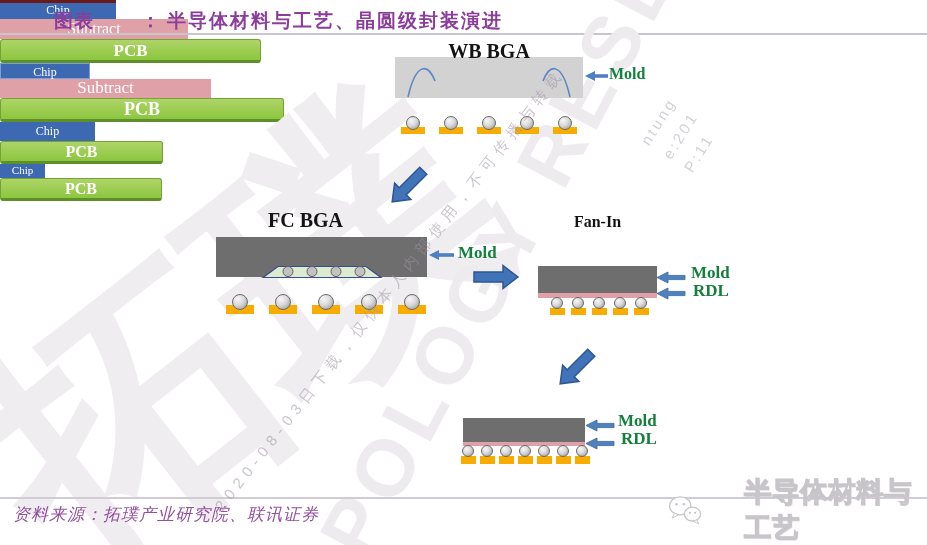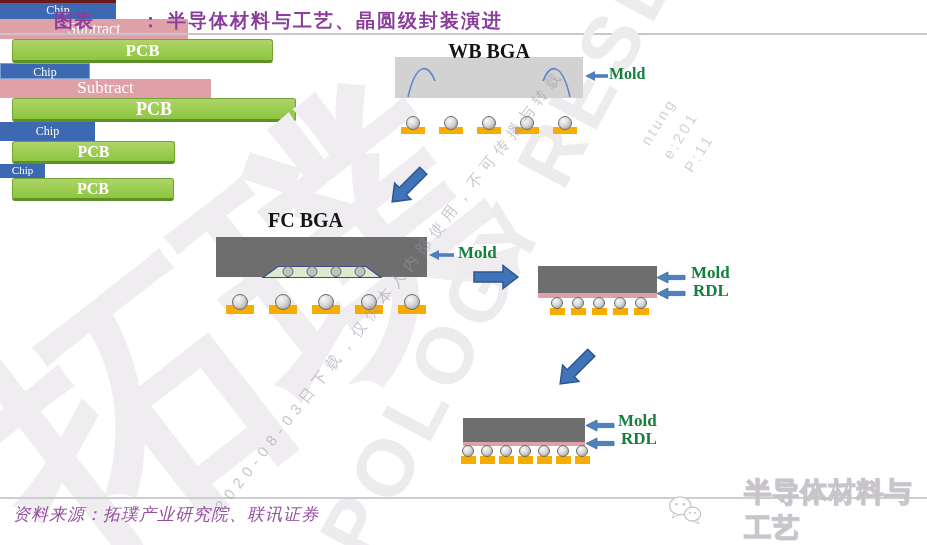--- a/index.html
+++ b/index.html
@@ -36,21 +36,21 @@
                font-family:"Liberation Serif","DejaVu Serif",serif; font-weight:bold; }
   .mold-light { background:#d2d2d2; }
   .mold-dark  { background:#6e6e6e; }
   .chip { background:#3c69b1; color:#fff; text-align:center;
           font-family:"Liberation Serif","DejaVu Serif",serif; z-index:2; }
   .substrate { background:#e0a0a8; color:#fdfdfd; text-align:center;
                font-family:"Liberation Serif","DejaVu Serif",serif; z-index:2; }
   .rdl { background:#e0a0a8; z-index:2; }
   .pcb { background:linear-gradient(#aed468,#8cc63f); border:1px solid #74a233;
          border-bottom:3px solid #5f8f28; border-radius:3px; color:#fff; text-align:center;
-         font-family:"Liberation Serif","DejaVu Serif",serif; font-weight:bold; z-index:2;margin-left:12px; }
+         font-family:"Liberation Serif","DejaVu Serif",serif; font-weight:bold; z-index:2; }
   .ball { position:absolute; border-radius:50%; z-index:2;
           background:radial-gradient(circle at 35% 30%, #f7f7f7 0%, #d9d9d9 45%, #8f8f8f 100%);
           border:1.5px solid #6b6b6b; }
   .pad { position:absolute; background:#f8ac00; z-index:1; }
   .lbl { position:absolute; z-index:2; color:#15803d; font-weight:bold;
          font-family:"Liberation Serif","DejaVu Serif",serif; }
   svg.dg { overflow:visible; }
 
   
   .source { position:absolute; left:13px; top:503px; z-index:2; color:#9450a0;
@@ -136,20 +136,21 @@
   <svg class="dg" style="left:428px;top:249px;" width="26" height="12">
     <path d="M1 6 L11 1 L11 11 Z" fill="#4f7fc0"></path>
       <rect x="10" y="4.2" width="16" height="3.6" fill="#4f7fc0"></rect>
   </svg>
   <div class="lbl" style="left:458px;top:243px;font-size:17px;">Mold</div>
 
   <svg class="dg" style="left:474px;top:264px;" width="46" height="26">
     <path d="M0 8 H29 V1.5 L44 13 L29 24.5 V18 H0 Z" fill="#4173b8" stroke="#2e5693" stroke-width="1.5"></path>
   </svg>
 
+  <div class="pkg-title" style="left:538px;top:213px;width:119px;font-size:16px;">Fan-In</div>
   <div class="dg mold-dark" style="left:538px;top:266px;width:119px;height:27px;"></div>
   <div class="chip" style="left:550px;top:274px;width:95px;height:19px;font-size:12px;line-height:18px;">Chip</div>
   <div class="dg rdl" style="left:538px;top:293px;width:119px;height:5px;"></div>
   <div class="pad" style="left:550px;top:308px;width:15px;height:7px;"></div>
   <div class="pad" style="left:571px;top:308px;width:15px;height:7px;"></div>
   <div class="pad" style="left:592px;top:308px;width:15px;height:7px;"></div>
   <div class="pad" style="left:613px;top:308px;width:15px;height:7px;"></div>
   <div class="pad" style="left:634px;top:308px;width:15px;height:7px;"></div>
   <div class="ball" style="left:551px;top:297px;width:12px;height:12px;"></div>
   <div class="ball" style="left:572px;top:297px;width:12px;height:12px;"></div>

